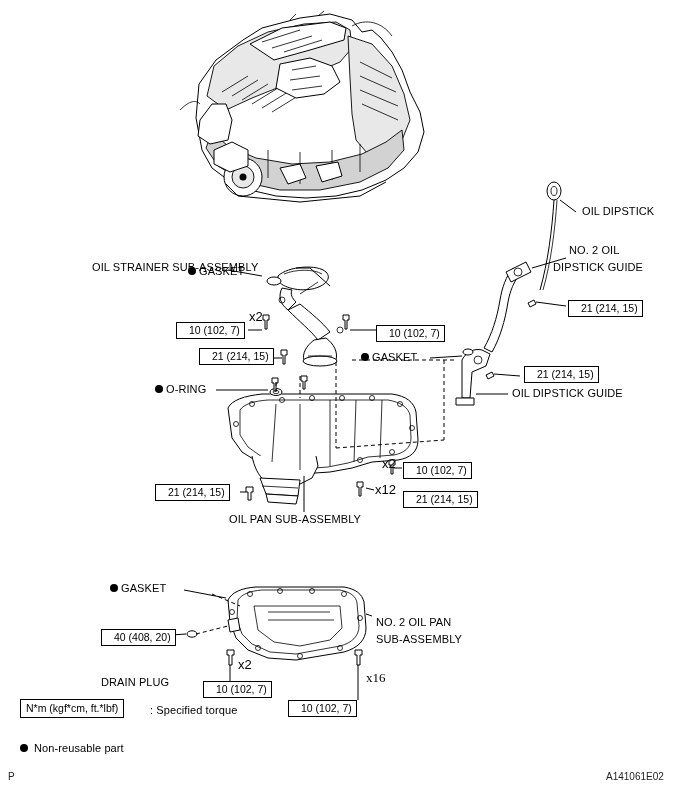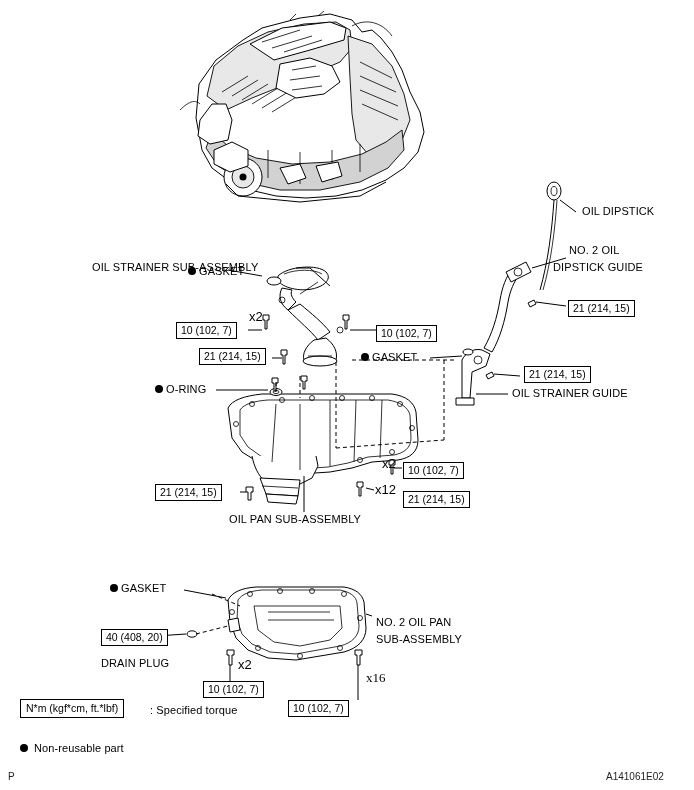--- a/index.html
+++ b/index.html
@@ -25,21 +25,21 @@
     color: #000;
     white-space: pre;
     letter-spacing: 0.1px;
   }
   .torque {
     position: absolute;
     font-size: 10.5px;
     line-height: 12px;
     border: 1px solid #000;
     background: #fff;
-    padding: 1px 4px 2px 4px;
+    padding: 1px 4px 2px 12px;
     white-space: pre;
   }
   .bullet {
     position: absolute;
     width: 8px;
     height: 8px;
     border-radius: 50%;
     background: #000;
   }
   .qty {
@@ -347,28 +347,28 @@
   <div class="lbl" style="left:569px; top:244px;">NO. 2 OIL</div>
   <div class="lbl" style="left:553px; top:261px;">DIPSTICK GUIDE</div>
 
   <div class="torque" style="left:568px; top:300px;">21 (214, 15)</div>
 
   <div class="bullet" style="left:361px; top:353px;"></div>
   <div class="lbl" style="left:372px; top:351px;">GASKET</div>
 
   <div class="torque" style="left:524px; top:366px;">21 (214, 15)</div>
 
-  <div class="lbl" style="left:512px; top:387px;">OIL STRAINER GUIDE</div>
+  <div class="lbl" style="left:512px; top:387px;">OIL DIPSTICK GUIDE</div>
 
   <div class="bullet" style="left:110px; top:584px;"></div>
   <div class="lbl" style="left:121px; top:582px;">GASKET</div>
 
   <div class="torque" style="left:101px; top:629px;">40 (408, 20)</div>
 
-  <div class="lbl" style="left:101px; top:657px;">DRAIN PLUG</div>
+  <div class="lbl" style="left:101px; top:676px;">DRAIN PLUG</div>
 
   <div class="lbl" style="left:376px; top:616px;">NO. 2 OIL PAN</div>
   <div class="lbl" style="left:376px; top:633px;">SUB-ASSEMBLY</div>
 
   <div class="qty" style="left:238px; top:659px;">x2</div>
   <div class="torque" style="left:203px; top:681px;">10 (102, 7)</div>
 
   <div class="qty" style="left:366px; top:672px;font-family:Liberation Serif, serif;">x16</div>
   <div class="torque" style="left:288px; top:700px;">10 (102, 7)</div>
 

